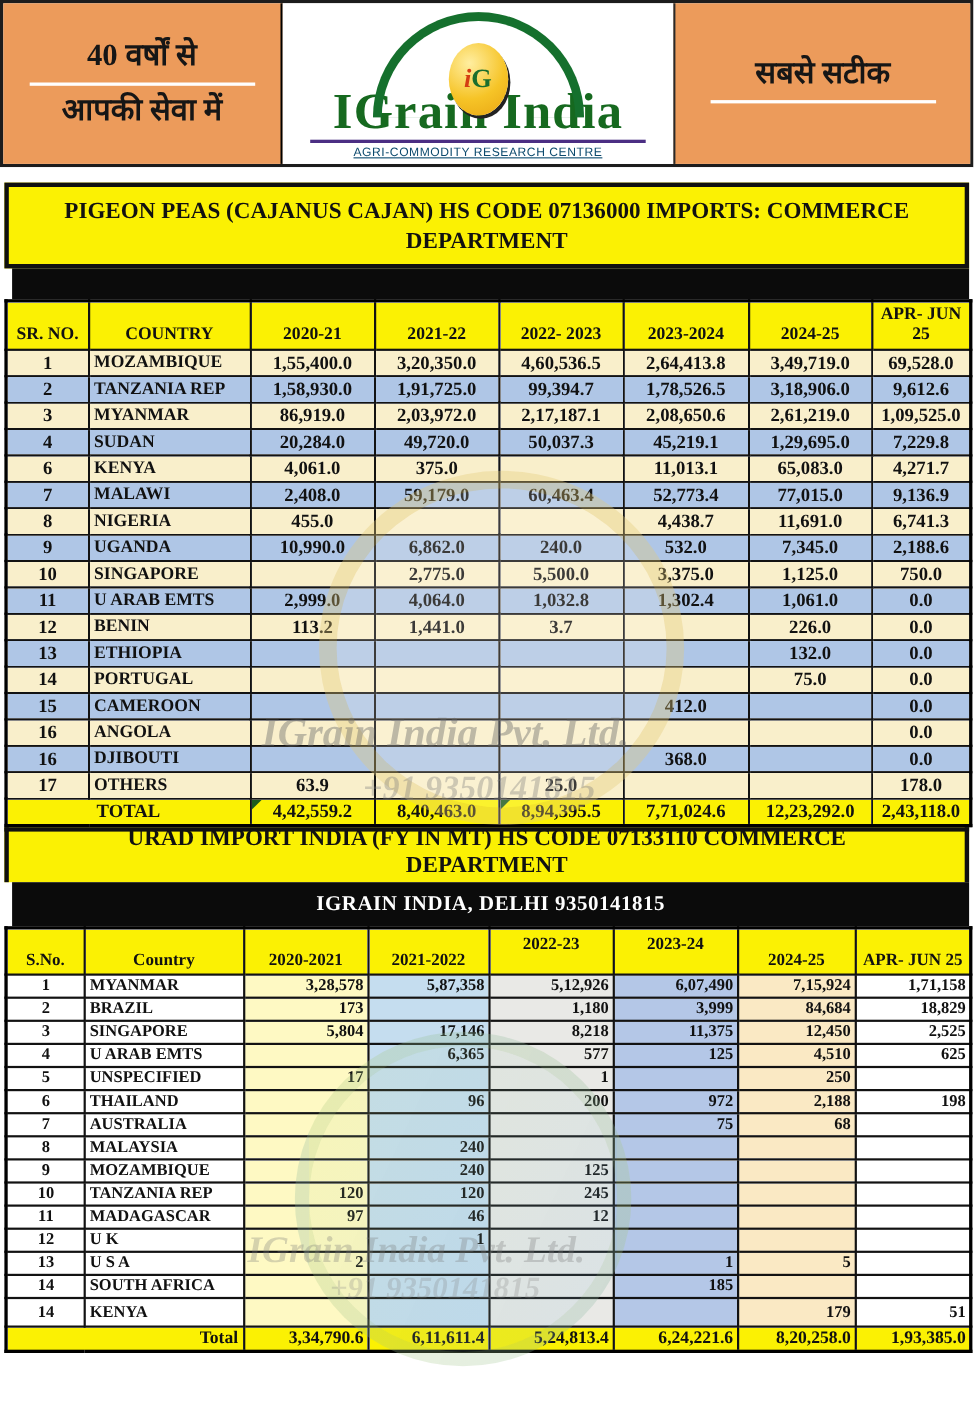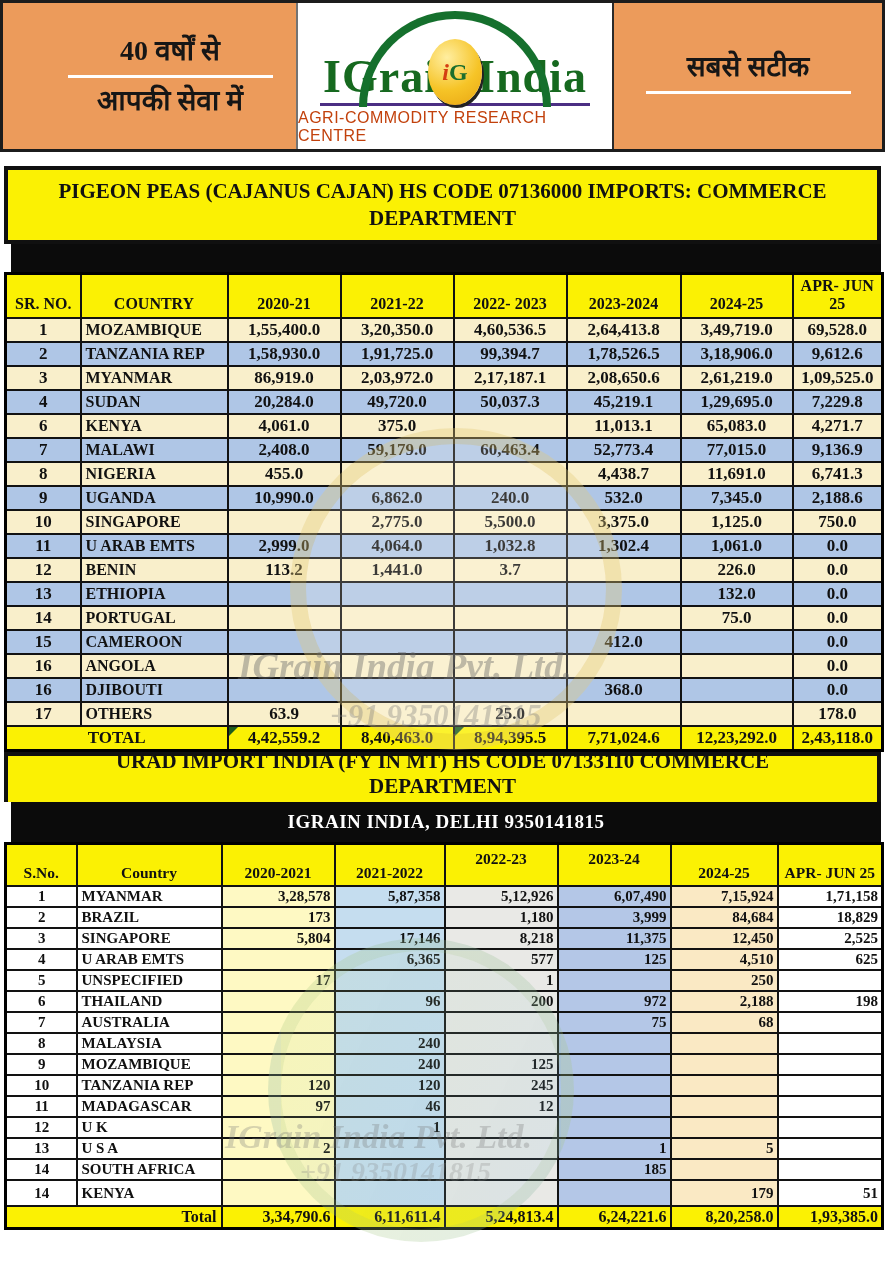--- a/index.html
+++ b/index.html
@@ -3,37 +3,37 @@
 <meta charset="utf-8">
 <style>
   html,body{margin:0;padding:0;}
   body{
     width:885px;height:1280px;background:#ffffff;overflow:hidden;position:relative;
     font-family:"Liberation Serif", serif;color:#111;
   }
   
   .banner{box-sizing:border-box;height:152px;display:flex;border:3px solid #1c1c1c;background:#fff;}
   .banner-side{background:#EC9B5B;display:flex;flex-direction:column;align-items:center;justify-content:center;}
-  .banner-left{width:252px;border-right:2px solid #737373;padding-left:41px;}
+  .banner-left{width:252px;border-right:2px solid #000000;}
   .banner-right{width:268px;border-left:2px solid #2a2a2a;}
   .hindi{font-weight:bold;font-size:28px;color:#161616;line-height:1.15;}
   .white-rule{width:205px;height:3px;background:#fff;margin:7px 0;}
   .date-text{font-family:"Liberation Sans",sans-serif;font-weight:bold;font-size:33px;color:#121212;margin-top:2px;}
   .banner-center{flex:1;position:relative;display:flex;flex-direction:column;align-items:center;justify-content:flex-end;padding-bottom:4px;background:#fff;}
   .arch{position:absolute;top:8px;left:50%;transform:translateX(-50%);width:176px;height:88px;
         border:8px solid #15702d;border-bottom:none;border-radius:176px 176px 0 0;}
   .egg{position:absolute;top:36px;left:50%;transform:translateX(-50%);width:54px;height:66px;
        background:radial-gradient(circle at 35% 28%,#ffeea0 0%,#f6c427 55%,#e8a512 100%);
        border-radius:50%;display:flex;align-items:center;justify-content:center;
        font-weight:bold;font-size:24px;box-shadow:2px 3px 0 #222;}
   .egg .i{color:#d43d12;font-style:italic;}
   .egg .g{color:#1b6e2d;}
   .brand{font-size:46px;font-weight:bold;color:#16691f;letter-spacing:1px;line-height:1;}
   .brand-rule{height:3px;width:86%;background:#4b2e83;margin:3px 0 3px;}
-  .brand-sub{font-family:"Liberation Sans",sans-serif;font-size:16px;letter-spacing:.5px;color:#c2410c;}
+  .brand-sub{font-family:"Liberation Sans",sans-serif;font-size:11px;letter-spacing:.5px;color:#0c4a6e;text-decoration:underline;}
   
   .gap{height:14px;background:#fff;}
   .block{margin:0 4px;}
   .title-box{box-sizing:border-box;border:4px solid #101010;background:#FBF103;
              font-weight:bold;font-size:21px;text-align:center;
              display:flex;align-items:center;justify-content:center;padding:4px 46px;}
   .t1-title{height:78px;line-height:1.3;}
   .bar{background:#0b0b0b;margin-left:11px;}
   .bar1{height:28px;}
   table{border-collapse:collapse;table-layout:fixed;width:877px;margin:0 4px;border:3px solid #000;}

